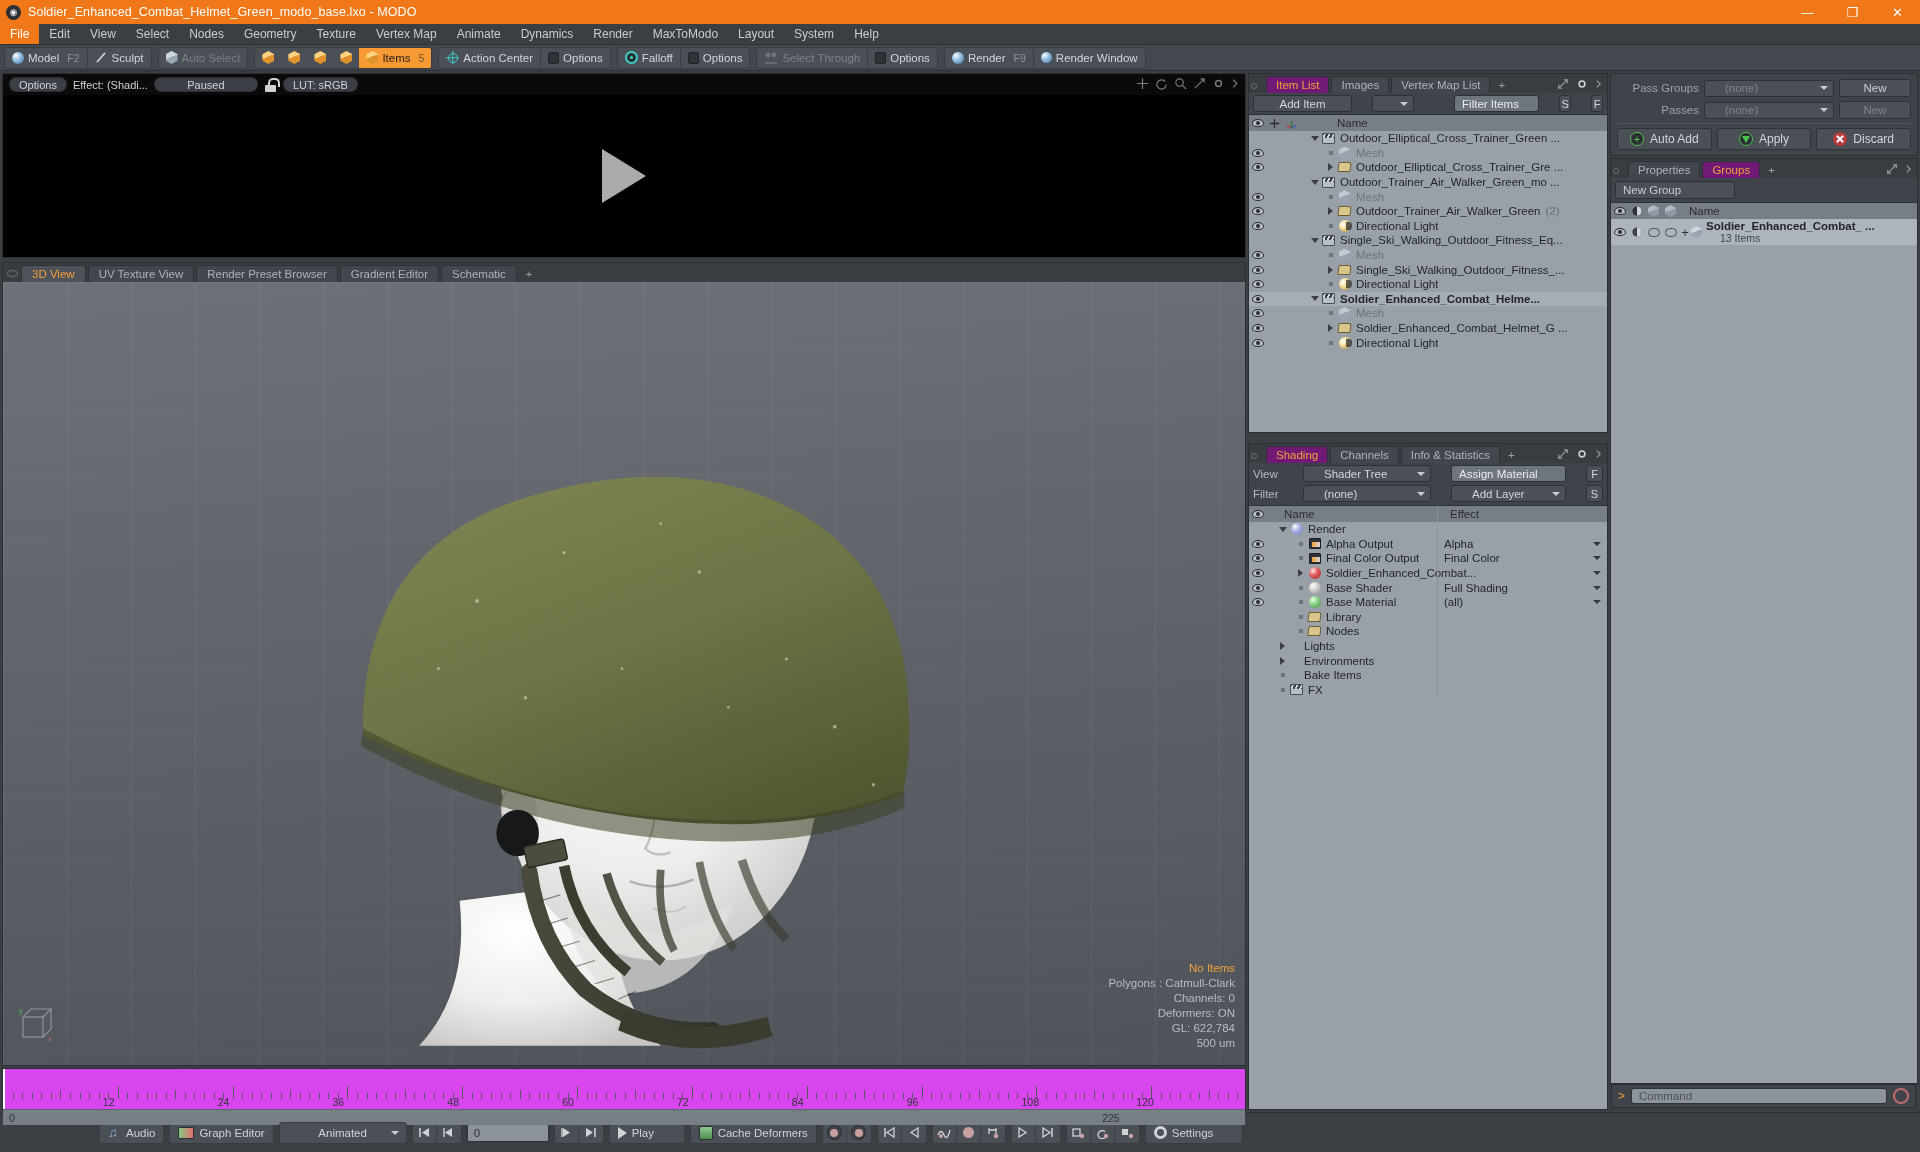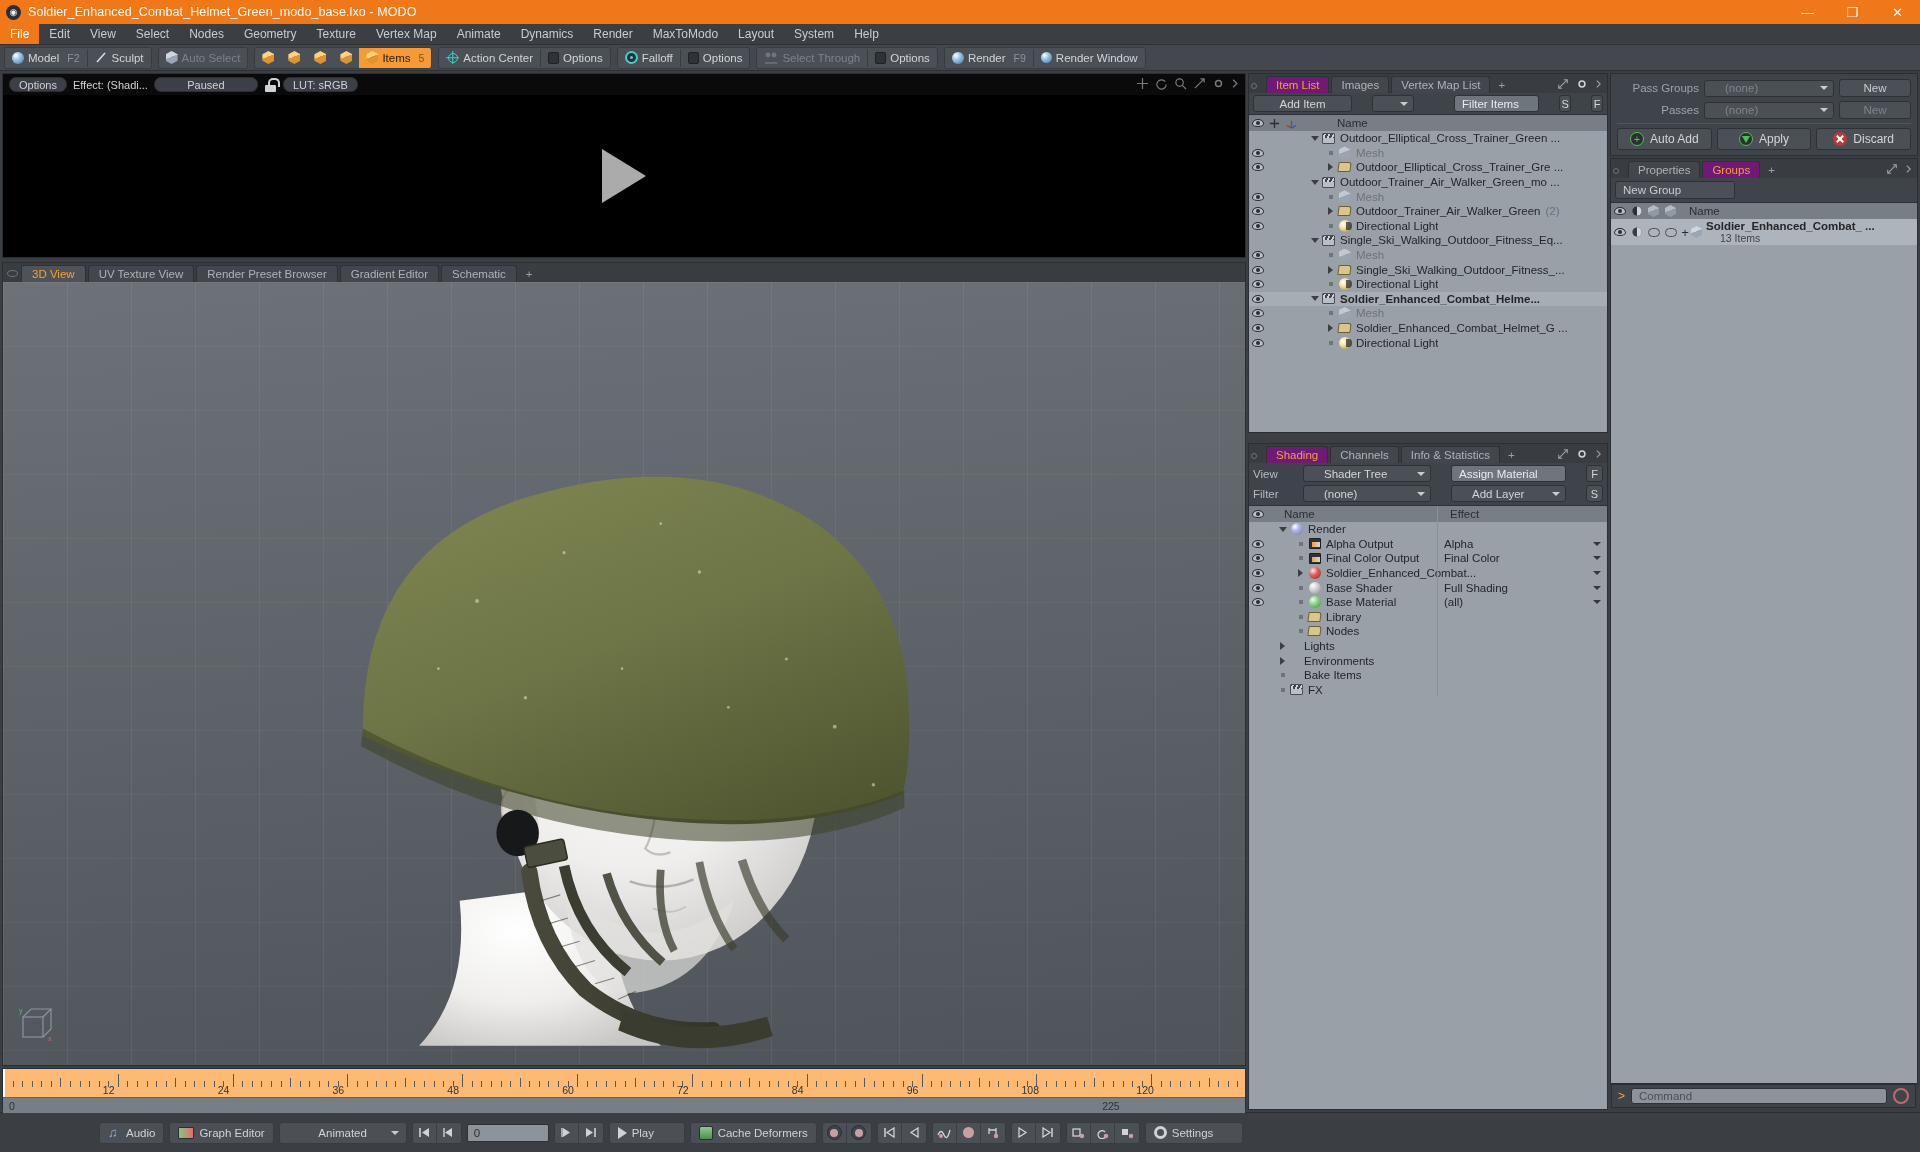--- a/index.html
+++ b/index.html
@@ -99,21 +99,21 @@
        repeating-linear-gradient(to right, rgba(255,255,255,.22) 0 1px, transparent 1px 64px),
        repeating-linear-gradient(to bottom, rgba(255,255,255,.14) 0 1px, transparent 1px 64px);
   }
   #hud{position:absolute;right:10px;bottom:14px;text-align:right;font-size:11.5px;color:#b8bcc2;line-height:15px;}
   #hud .noitems{color:#f0a33c;}
   #axisgiz{position:absolute;left:14px;bottom:22px;width:40px;height:40px;}
   
   #scene{position:absolute;left:0;top:0;width:100%;height:100%;}
   
   #timeline{height:42px;background:#3b3f44;margin:0 2px 2px 2px;border:1px solid #2b2f33;}
-  #ruler{height:28px;background:#fdba74;position:relative;overflow:hidden;}
+  #ruler{height:40px;background:#d946ef;position:relative;overflow:hidden;}
   #ruler .tick{position:absolute;bottom:10px;width:1px;background:#555a60;}
   #ruler .lbl{position:absolute;bottom:1px;transform:translateX(-50%);font-size:10.5px;color:#2f3338;}
   #ruler .cursor{position:absolute;top:0;bottom:0;width:2px;background:#fff;}
   #range{height:16px;background:#787e86;display:flex;align-items:center;justify-content:space-between;
        padding:0 6px;font-size:10.5px;color:#2f3338;position:relative;border-top:1px solid #5e646b;}
   #range .end{position:absolute;left:88.5%;}
   
   #rp1{width:360px;display:flex;flex-direction:column;margin:2px 1px 2px 0;}
   #rp2{width:310px;display:flex;flex-direction:column;margin:2px 2px 2px 1px;}
   .panel{background:#3f434a;border:1px solid #2b2f33;display:flex;flex-direction:column;}
@@ -494,20 +494,28 @@
               <path d="M592 726 l20 -6"></path>
               <path d="M616 742 l18 -8"></path>
           </g>
 
           <g transform="translate(642,932)">
             <path d="M0 0 l0 -26" stroke="#35a06a" stroke-width="2"></path>
             <path d="M0 0 l26 14" stroke="#d06a6a" stroke-width="2"></path>
           </g>
         </svg>
 
+        <div id="hud">
+          <div class="noitems">No Items</div>
+          <div>Polygons : Catmull-Clark</div>
+          <div>Channels: 0</div>
+          <div>Deformers: ON</div>
+          <div>GL: 622,784</div>
+          <div>500 um</div>
+        </div>
 
         <svg id="axisgiz" viewBox="0 0 40 40">
           <rect x="6" y="14" width="20" height="20" fill="none" stroke="#8d939b" stroke-width="1.2"></rect>
           <path d="M6 14 L14 6 L34 6 L26 14" fill="none" stroke="#8d939b" stroke-width="1.2"></path>
           <path d="M34 6 L34 26 L26 34" fill="none" stroke="#8d939b" stroke-width="1.2"></path>
           <text x="2" y="10" font-size="7" fill="#4cc24c" font-family="Liberation Sans">y</text>
           <text x="31" y="38" font-size="7" fill="#d06a6a" font-family="Liberation Sans">x</text>
         </svg>
       </div>
     </div>

